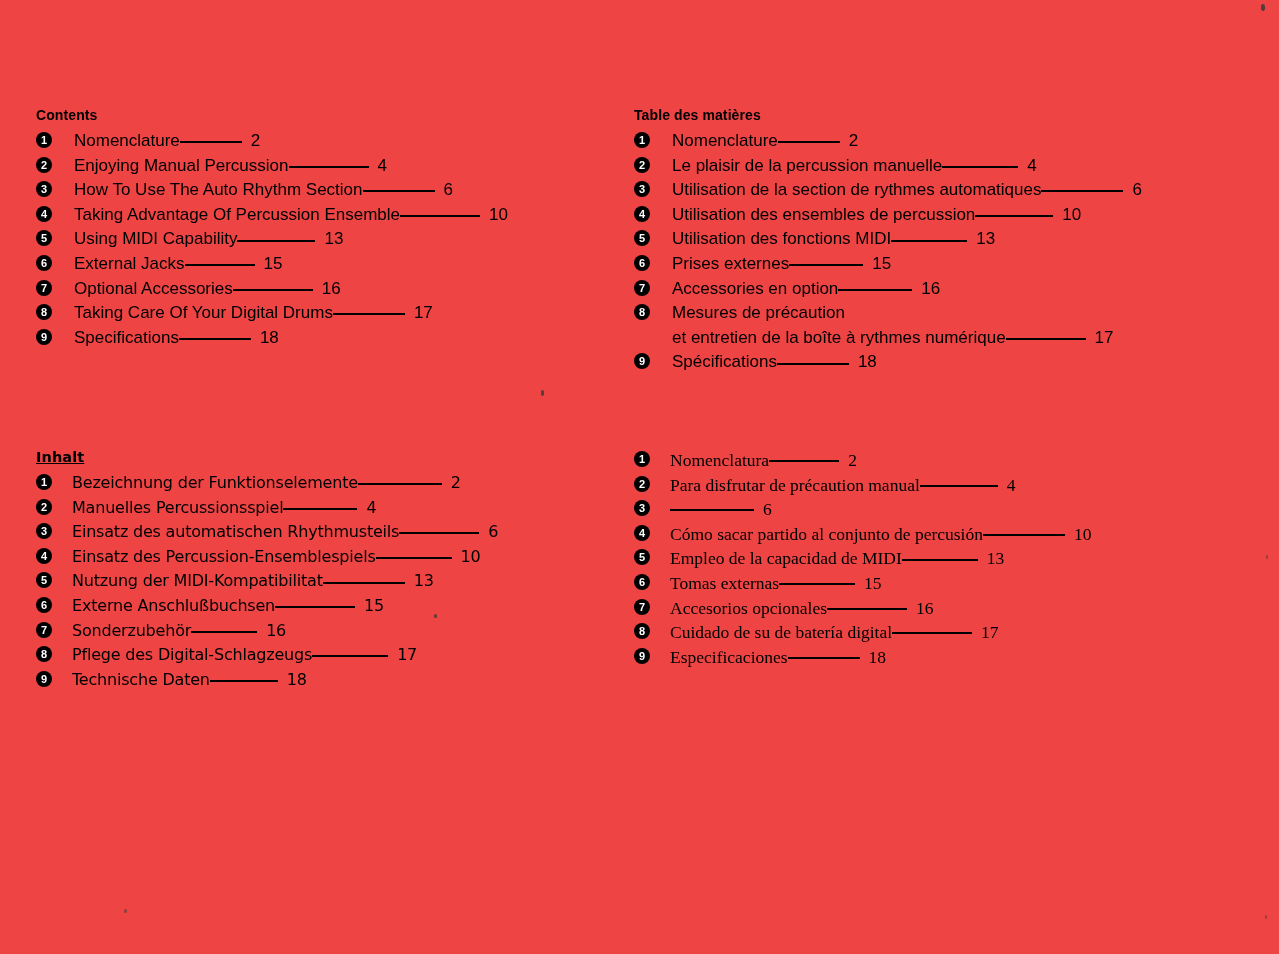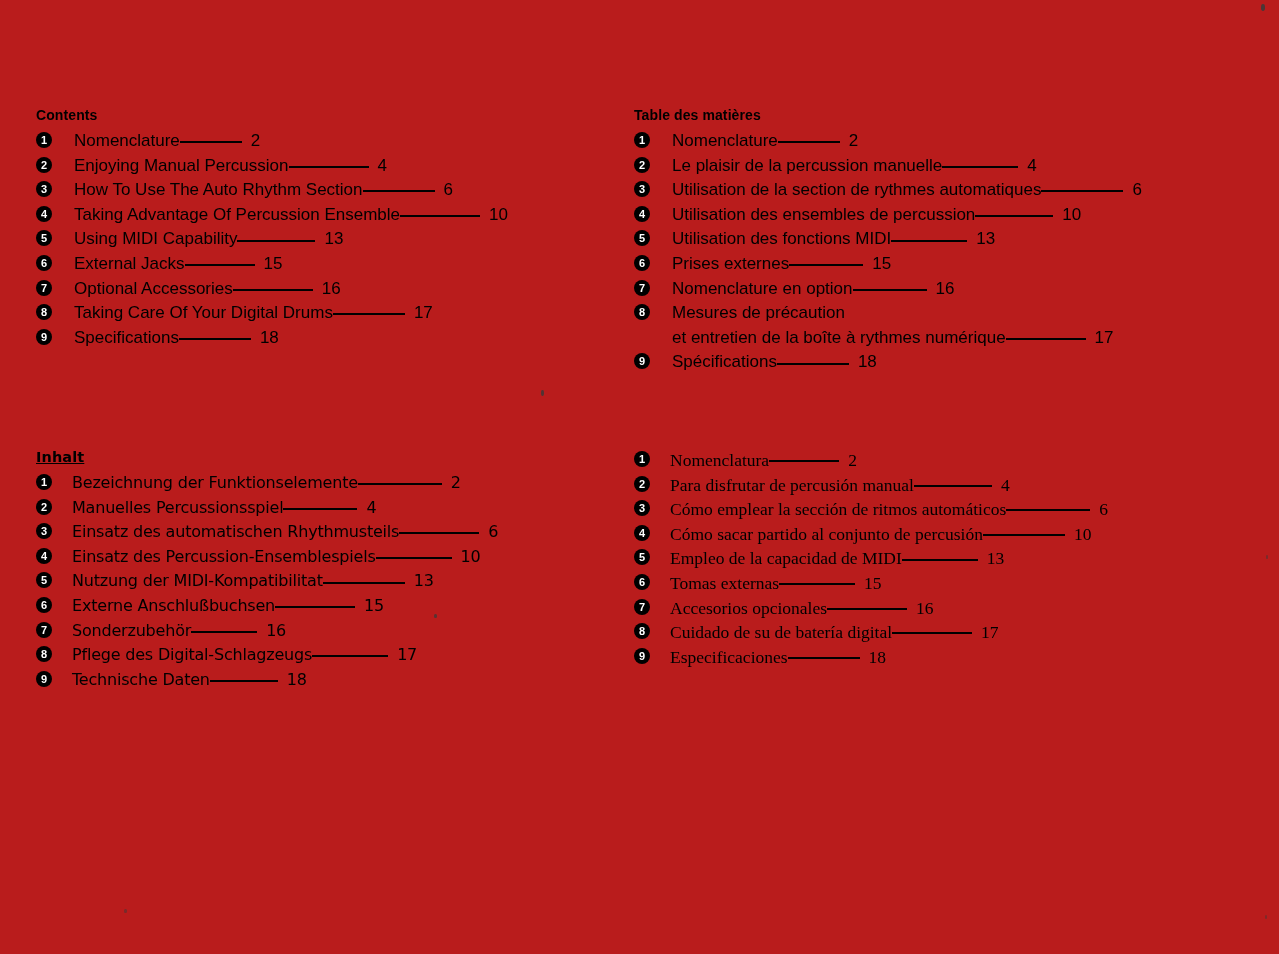--- a/index.html
+++ b/index.html
@@ -12,21 +12,21 @@
     height: 954px;
     position: relative;
     overflow: hidden;
     font-family: "Liberation Sans", sans-serif;
     color: #000000;
   }
 
   .page {
     position: absolute;
     inset: 0;
-    background: #b91c1c;
+    background: #ef4444;
   }
 
   
   .toc-block {
     position: absolute;
   }
   #block-en { left: 36px;  top: 106px; width: 580px; }
   #block-fr { left: 634px; top: 106px; width: 620px; }
   #block-de { left: 36px;  top: 448px; width: 580px; }
   #block-es { left: 634px; top: 448px; width: 580px; }
@@ -314,21 +314,21 @@
               <span class="item-title">Prises externes</span>
               <span class="leader" style="width: 74px;"></span>
               <span class="pageno">15</span>
             </div>
           </div>
         </li>
         <li class="toc-item">
           <span class="bullet">7</span>
           <div class="item-body">
             <div class="item-line">
-              <span class="item-title">Nomenclature en option</span>
+              <span class="item-title">Accessories en option</span>
               <span class="leader" style="width: 74px;"></span>
               <span class="pageno">16</span>
             </div>
           </div>
         </li>
         <li class="toc-item">
           <span class="bullet">8</span>
           <div class="item-body">
             <div class="item-line">
               <span class="item-title">Mesures de précaution</span>
@@ -458,31 +458,30 @@
               <span class="item-title">Nomenclatura</span>
               <span class="leader" style="width: 70px;"></span>
               <span class="pageno">2</span>
             </div>
           </div>
         </li>
         <li class="toc-item">
           <span class="bullet">2</span>
           <div class="item-body">
             <div class="item-line">
-              <span class="item-title">Para disfrutar de percusión manual</span>
+              <span class="item-title">Para disfrutar de précaution manual</span>
               <span class="leader" style="width: 78px;"></span>
               <span class="pageno">4</span>
             </div>
           </div>
         </li>
         <li class="toc-item">
           <span class="bullet">3</span>
           <div class="item-body">
             <div class="item-line">
-              <span class="item-title">Cómo emplear la sección de ritmos automáticos</span>
               <span class="leader" style="width: 84px;"></span>
               <span class="pageno">6</span>
             </div>
           </div>
         </li>
         <li class="toc-item">
           <span class="bullet">4</span>
           <div class="item-body">
             <div class="item-line">
               <span class="item-title">Cómo sacar partido al conjunto de percusión</span>

